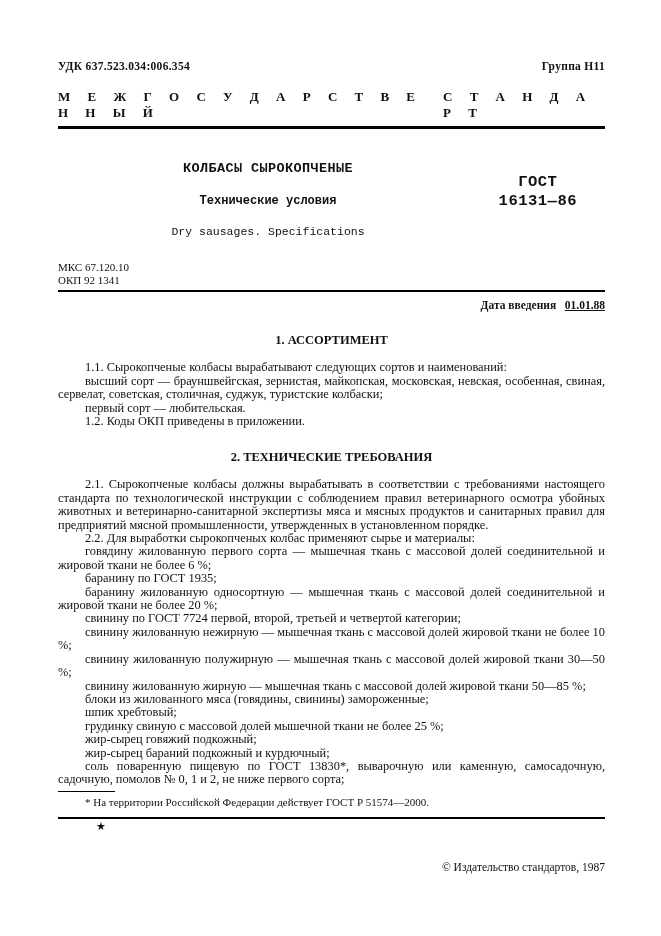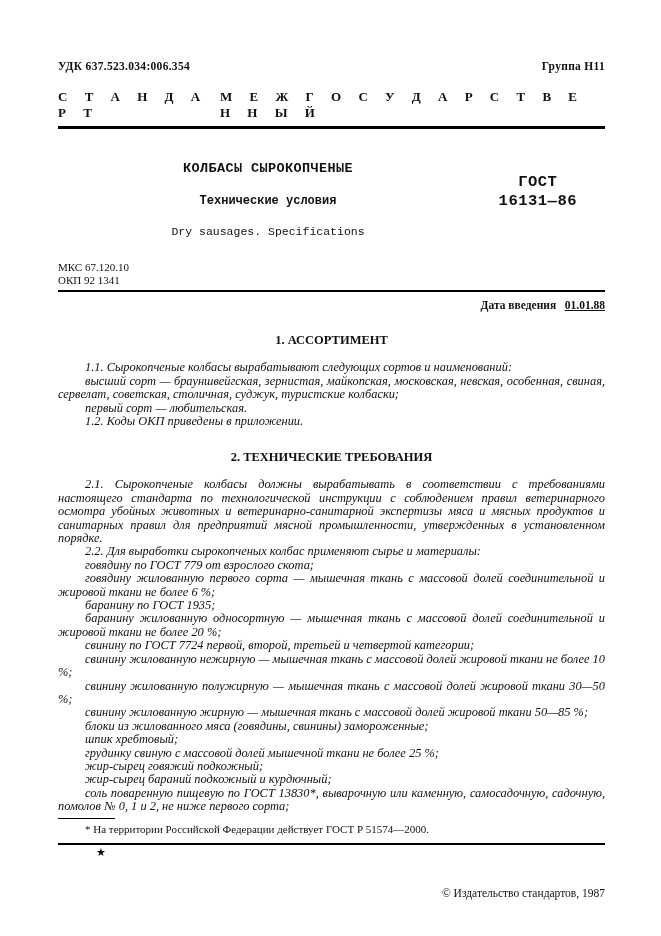--- a/index.html
+++ b/index.html
@@ -108,21 +108,20 @@
     font-weight: bold;
     font-size: 12.5px;
     margin: 22px 0 13px 0;
   }
   .body-par {
     font-size: 12.4px;
     line-height: 13.4px;
     text-align: justify;
     text-indent: 27px;
     margin: 0;
-    font-style: italic;
   }
   .pars-block { margin: 0; }
   
   .footnote-block {
     margin-top: 4px;
   }
   .footnote-rule {
     border: none;
     border-top: 1px solid #000;
     width: 57px;
@@ -158,22 +157,22 @@
 <body>
 
 <div class="page">
 
   <div class="udk-row">
     <span>УДК 637.523.034:006.354</span>
     <span>Группа Н11</span>
   </div>
 
   <div class="std-row">
+    <span class="spaced">М Е Ж Г О С У Д А Р С Т В Е Н Н Ы Й</span>
     <span class="spaced">С Т А Н Д А Р Т</span>
-    <span class="spaced">М Е Ж Г О С У Д А Р С Т В Е Н Н Ы Й</span>
   </div>
   <hr class="rule-thick">
 
   <div class="title-block">
     <div class="title-left">
       <p class="doc-title">КОЛБАСЫ СЫРОКОПЧЕНЫЕ</p>
       <p class="doc-subtitle">Технические условия</p>
       <p class="doc-subtitle-en">Dry sausages. Specifications</p>
     </div>
     <div class="gost-box">
@@ -199,21 +198,20 @@
       <p class="body-par">1.1. Сырокопченые колбасы вырабатывают следующих сортов и наименований:</p>
       <p class="body-par">высший сорт — брауншвейгская, зернистая, майкопская, московская, невская, особенная, свиная, сервелат, советская, столичная, суджук, туристские колбаски;</p>
       <p class="body-par">первый сорт — любительская.</p>
       <p class="body-par">1.2. Коды ОКП приведены в приложении.</p>
     </div>
 
   <h2 class="section-heading">2. ТЕХНИЧЕСКИЕ ТРЕБОВАНИЯ</h2>
   <div class="pars-block">
       <p class="body-par">2.1. Сырокопченые колбасы должны вырабатывать в соответствии с требованиями настоящего стандарта по технологической инструкции с соблюдением правил ветеринарного осмотра убойных животных и ветеринарно-санитарной экспертизы мяса и мясных продуктов и санитарных правил для предприятий мясной промышленности, утвержденных в установленном порядке.</p>
       <p class="body-par">2.2. Для выработки сырокопченых колбас применяют сырье и материалы:</p>
-      <p class="body-par">говядину по ГОСТ 779 от взрослого скота;</p>
       <p class="body-par">говядину жилованную первого сорта — мышечная ткань с массовой долей соединительной и жировой ткани не более 6 %;</p>
       <p class="body-par">баранину по ГОСТ 1935;</p>
       <p class="body-par">баранину жилованную односортную — мышечная ткань с массовой долей соединительной и жировой ткани не более 20 %;</p>
       <p class="body-par">свинину по ГОСТ 7724 первой, второй, третьей и четвертой категории;</p>
       <p class="body-par">свинину жилованную нежирную — мышечная ткань с массовой долей жировой ткани не более 10 %;</p>
       <p class="body-par">свинину жилованную полужирную — мышечная ткань с массовой долей жировой ткани 30—50 %;</p>
       <p class="body-par">свинину жилованную жирную — мышечная ткань с массовой долей жировой ткани 50—85 %;</p>
       <p class="body-par">блоки из жилованного мяса (говядины, свинины) замороженные;</p>
       <p class="body-par">шпик хребтовый;</p>
       <p class="body-par">грудинку свиную с массовой долей мышечной ткани не более 25 %;</p>

